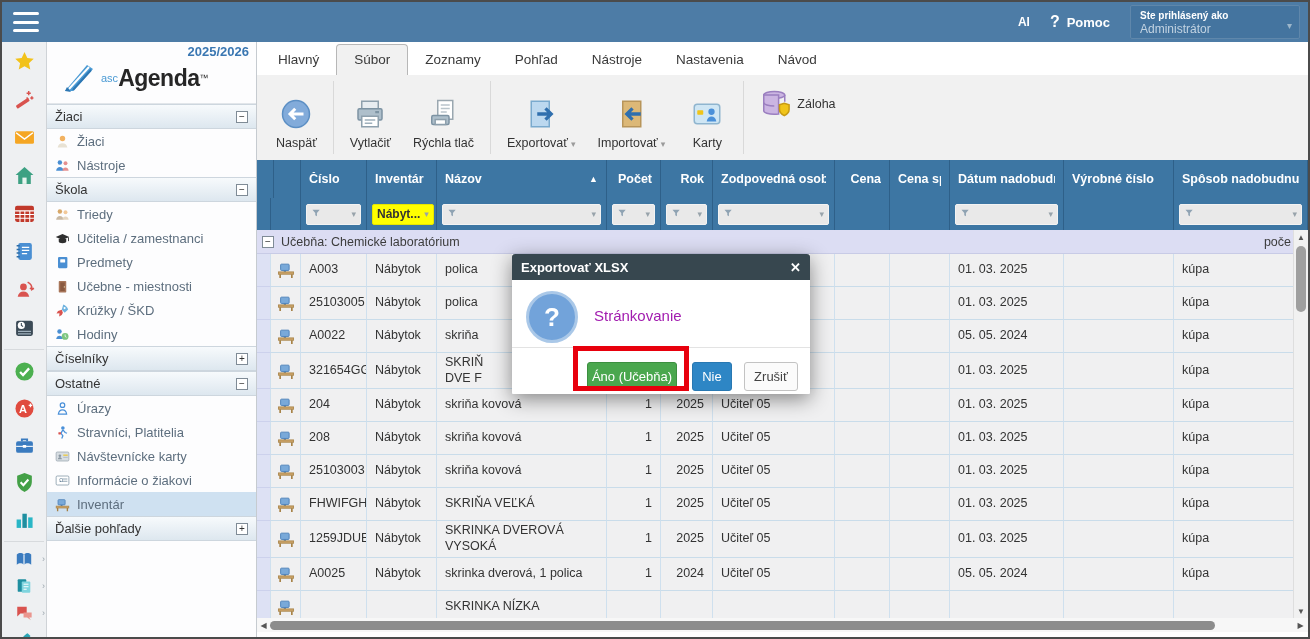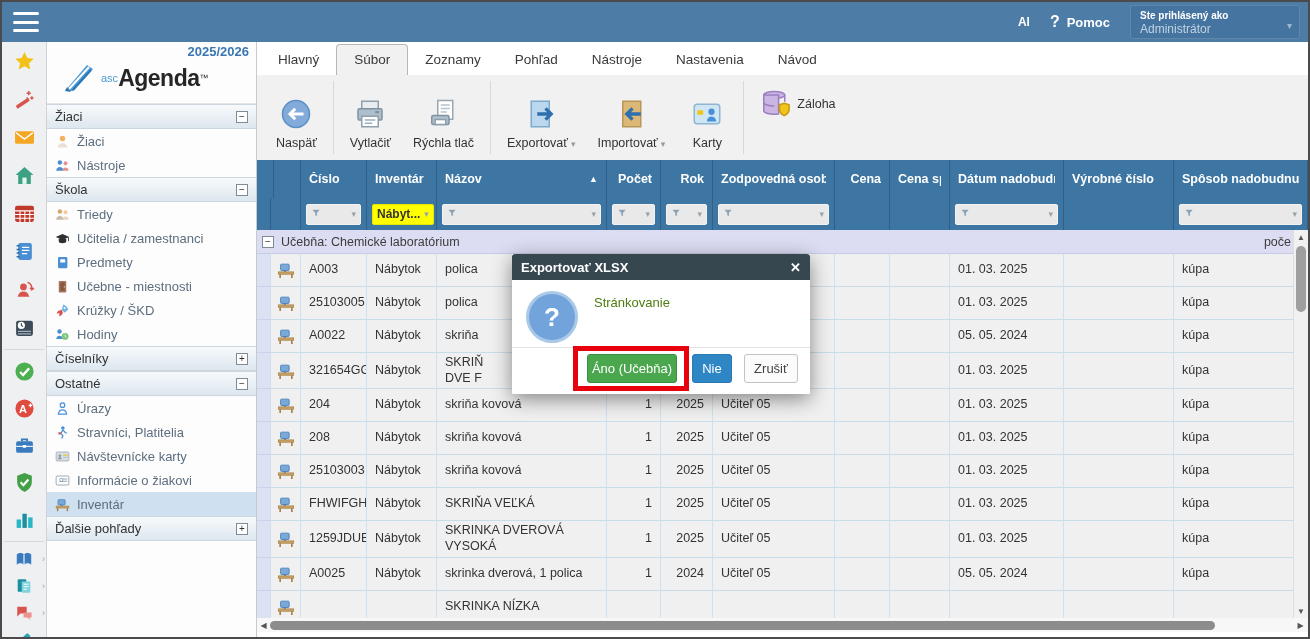--- a/index.html
+++ b/index.html
@@ -93,23 +93,23 @@
 
   
   .modal { position:absolute; left:510px; top:252px; width:298px; height:140px; background:#fff; border-radius:1px;
            box-shadow:0 5px 20px rgba(0,0,0,.45); z-index:50; }
   .modal-hd { height:26px; background:#37474f; border-radius:3px 3px 0 0; display:flex; align-items:center;
               padding:0 9px; color:#fff; font-weight:bold; font-size:13px; }
   .modal-x { margin-left:auto; cursor:pointer; font-size:13px; font-weight:bold; }
   .modal-body { display:flex; align-items:flex-start; padding:11px 14px; gap:16px; }
   .qcircle { width:52px; height:52px; border-radius:50%; background:#72a3da; border:3px solid #aac8e8;
              color:#fff; font-size:26px; font-weight:bold; display:flex; align-items:center; justify-content:center; }
-  .modal-msg { font-size:13px; color:#4d7c0f; margin-top:4px; }
+  .modal-msg { font-size:15px; color:#a21caf; margin-top:16px; }
   .modal-div { position:absolute; left:0; right:0; top:93px; border-top:1px solid #e3e3e3; }
-  .mbtn { position:absolute; top:100px; height:29px; border-radius:3px; font-size:13px; display:flex;
+  .mbtn { position:absolute; top:108px; height:29px; border-radius:3px; font-size:13px; display:flex;
           align-items:center; justify-content:center; cursor:pointer; font-family:"Liberation Sans",sans-serif; }
   .mbtn.green { left:75px; width:90px; background:#4aa74e; border:1px solid #3c8f40; color:#fff; }
   .mbtn.blue  { left:180px; width:40px; background:#2e86c5; border:1px solid #2878b2; color:#fff; }
   .mbtn.light { left:232px; width:54px; background:#fbfbfb; border:1px solid #c3c3c3; color:#444; }
   .red-rect { position:absolute; left:61px; top:92px; width:116px; height:45px; border:5px solid #e8000d; z-index:60; pointer-events:none; }
 </style>
 </head>
 <body>
 
 <div class="window">

